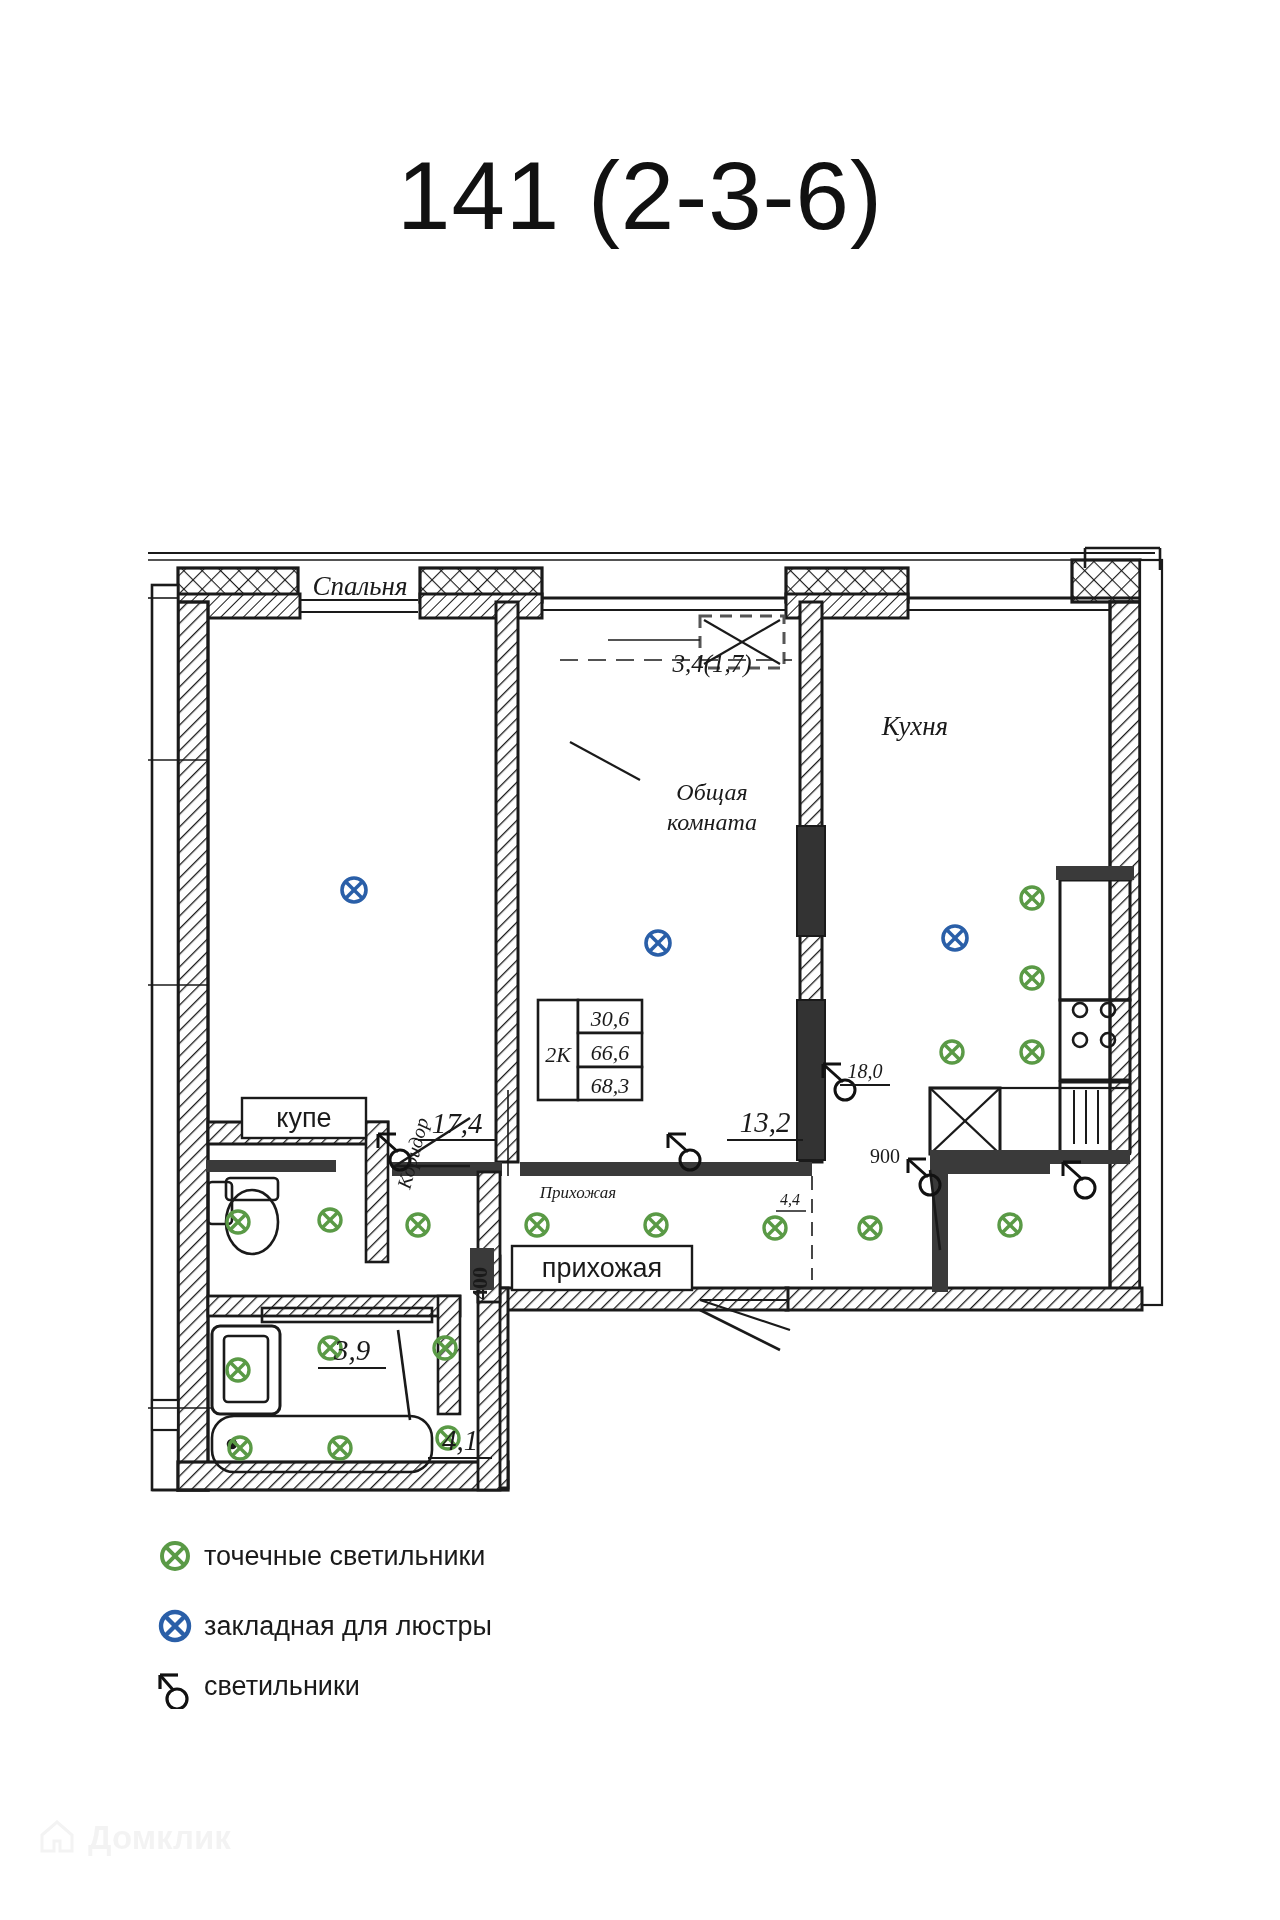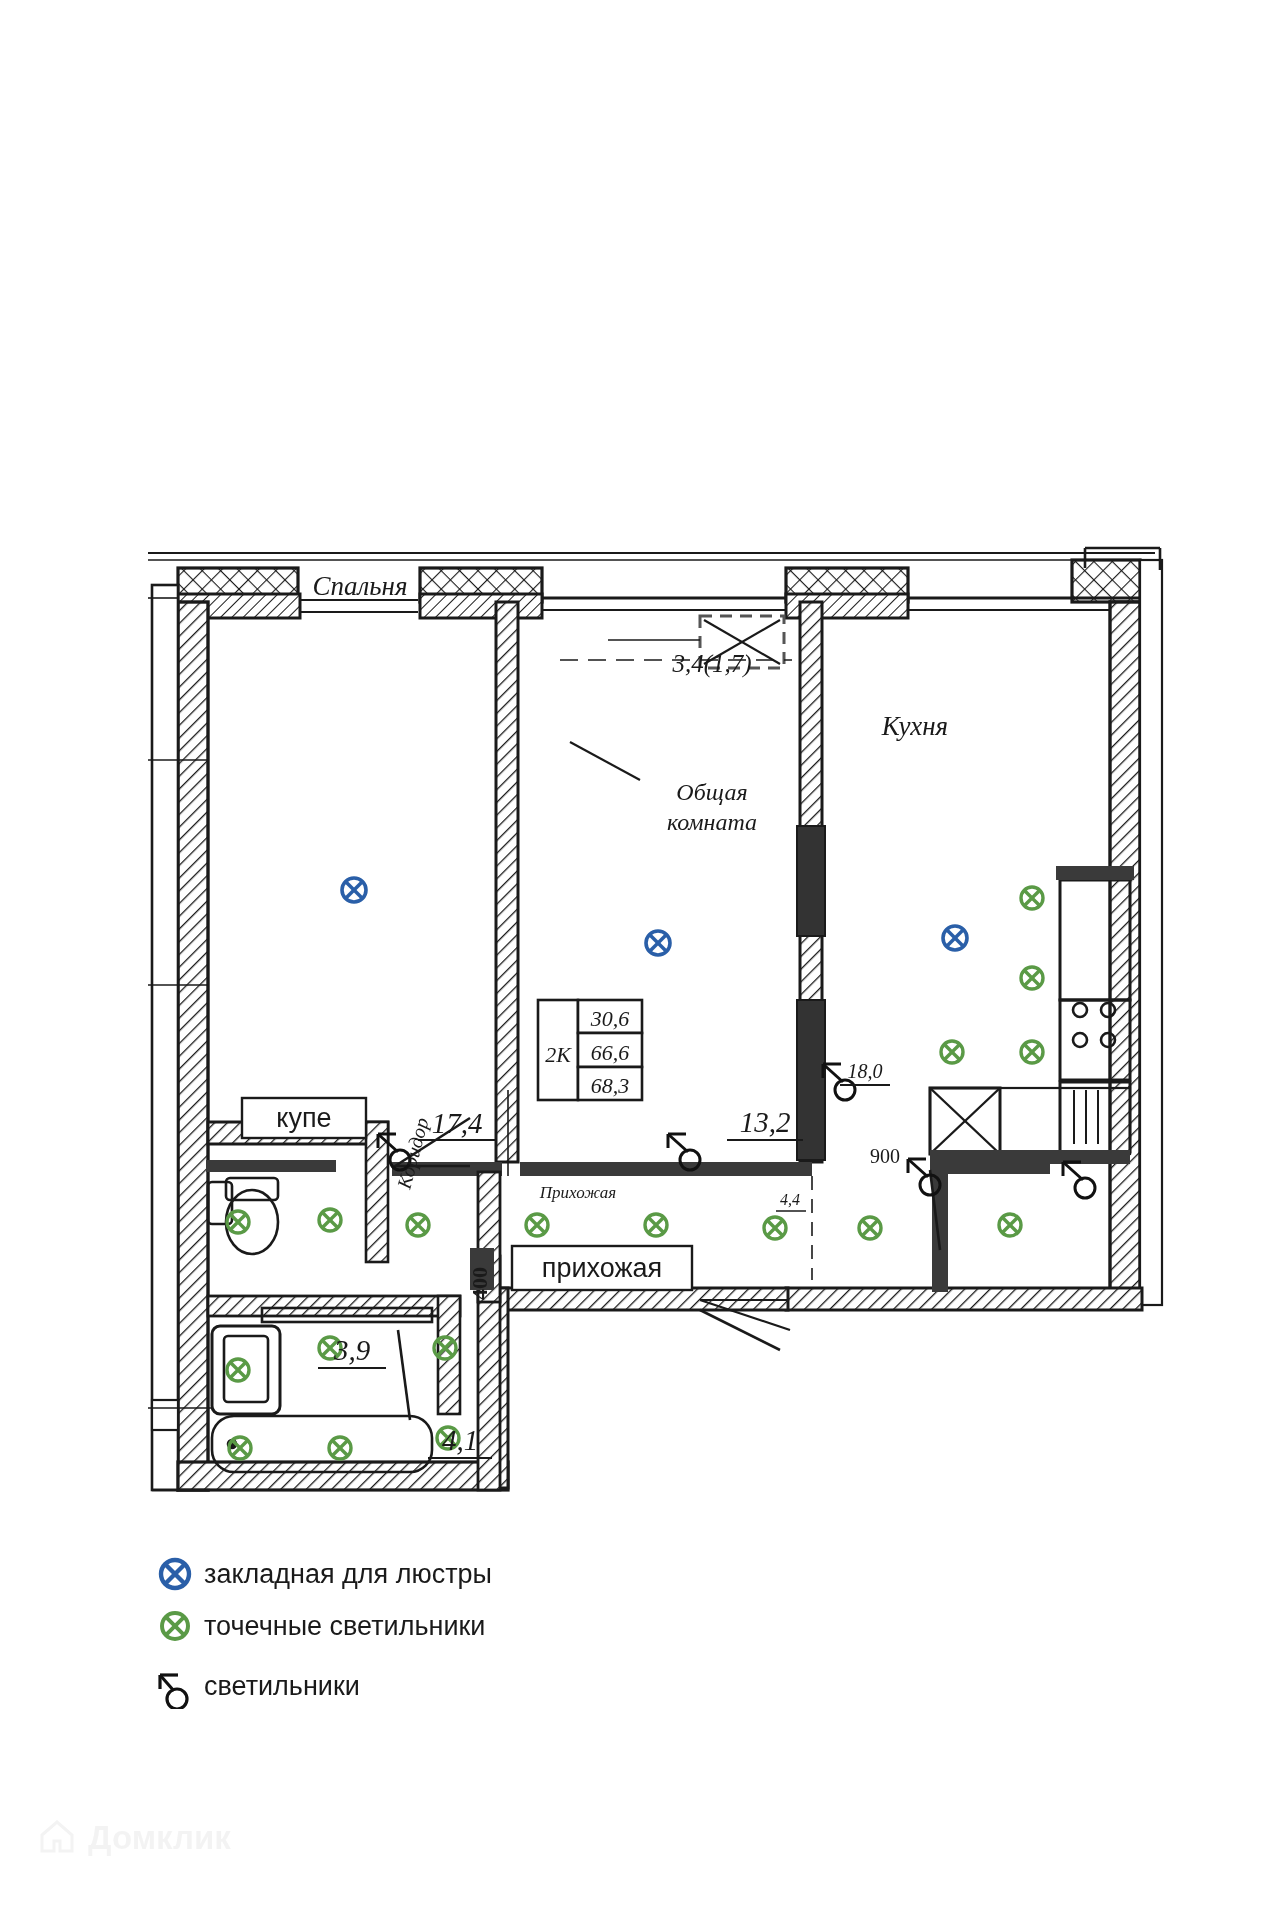--- a/index.html
+++ b/index.html
@@ -47,20 +47,21 @@
   .watermark-text {
     font-size: 33px; font-weight: 700; color: #f3f3f3;
     font-family: "Liberation Sans", sans-serif; letter-spacing: 0px;
   }
 </style>
 </head>
 <body>
 
 <div id="root">
 
+  <div class="plan-title">141 (2-3-6)</div>
 
   <svg id="drawing" viewBox="0 0 1280 1920" xmlns="http://www.w3.org/2000/svg">
     <defs>
 
       <pattern id="hatchDiag" width="9" height="9" patternUnits="userSpaceOnUse" patternTransform="rotate(45)">
         <rect width="9" height="9" fill="#ffffff"></rect>
         <line x1="0" y1="0" x2="0" y2="9" stroke="#1a1a1a" stroke-width="2.6"></line>
       </pattern>
 
       <pattern id="hatchCross" width="13" height="13" patternUnits="userSpaceOnUse" patternTransform="rotate(45)">
@@ -378,40 +379,40 @@
       <rect x="242" y="1098" width="124" height="40" fill="#ffffff" stroke="#1a1a1a" stroke-width="2.4"></rect>
       <text x="304" y="1127" font-size="27" text-anchor="middle" fill="#1a1a1a" font-family="'Liberation Sans', sans-serif">купе</text>
 
       <rect x="512" y="1246" width="180" height="44" fill="#ffffff" stroke="#1a1a1a" stroke-width="2.4"></rect>
       <text x="602" y="1277" font-size="27" text-anchor="middle" fill="#1a1a1a" font-family="'Liberation Sans', sans-serif">прихожая</text>
     </g>
   </svg>
 
   <div class="legend">
 
+    <div class="legend-row">
+      <span class="legend-sym">
+        <svg width="46" height="46" viewBox="0 0 46 46">
+          <circle cx="23" cy="23" r="13" fill="none" stroke="#5a9a46" stroke-width="4"></circle>
+          <line x1="13.8" y1="13.8" x2="32.2" y2="32.2" stroke="#5a9a46" stroke-width="4"></line>
+          <line x1="32.2" y1="13.8" x2="13.8" y2="32.2" stroke="#5a9a46" stroke-width="4"></line>
+        </svg>
+      </span>
+      <span class="legend-label">точечные светильники</span>
+    </div>
+
     <div class="legend-row" style="margin-top:18px;">
       <span class="legend-sym">
         <svg width="46" height="46" viewBox="0 0 46 46">
           <circle cx="23" cy="23" r="14" fill="none" stroke="#2a5fa8" stroke-width="4.4"></circle>
           <line x1="13" y1="13" x2="33" y2="33" stroke="#2a5fa8" stroke-width="4.4"></line>
           <line x1="33" y1="13" x2="13" y2="33" stroke="#2a5fa8" stroke-width="4.4"></line>
         </svg>
       </span>
       <span class="legend-label">закладная для люстры</span>
-    </div>
-
-    <div class="legend-row">
-      <span class="legend-sym">
-        <svg width="46" height="46" viewBox="0 0 46 46">
-          <circle cx="23" cy="23" r="13" fill="none" stroke="#5a9a46" stroke-width="4"></circle>
-          <line x1="13.8" y1="13.8" x2="32.2" y2="32.2" stroke="#5a9a46" stroke-width="4"></line>
-          <line x1="32.2" y1="13.8" x2="13.8" y2="32.2" stroke="#5a9a46" stroke-width="4"></line>
-        </svg>
-      </span>
-      <span class="legend-label">точечные светильники</span>
     </div>
 
     <div class="legend-row sw" style="margin-top:8px;">
       <span class="legend-sym">
         <svg width="46" height="46" viewBox="0 0 46 46">
           <circle cx="25" cy="36" r="10" fill="none" stroke="#111111" stroke-width="3.2"></circle>
           <line x1="22" y1="28" x2="8" y2="12" stroke="#111111" stroke-width="3.2"></line>
           <line x1="8" y1="12" x2="26" y2="12" stroke="#111111" stroke-width="3.2"></line>
           <line x1="8" y1="12" x2="8" y2="26" stroke="#111111" stroke-width="3.2"></line>
         </svg>

